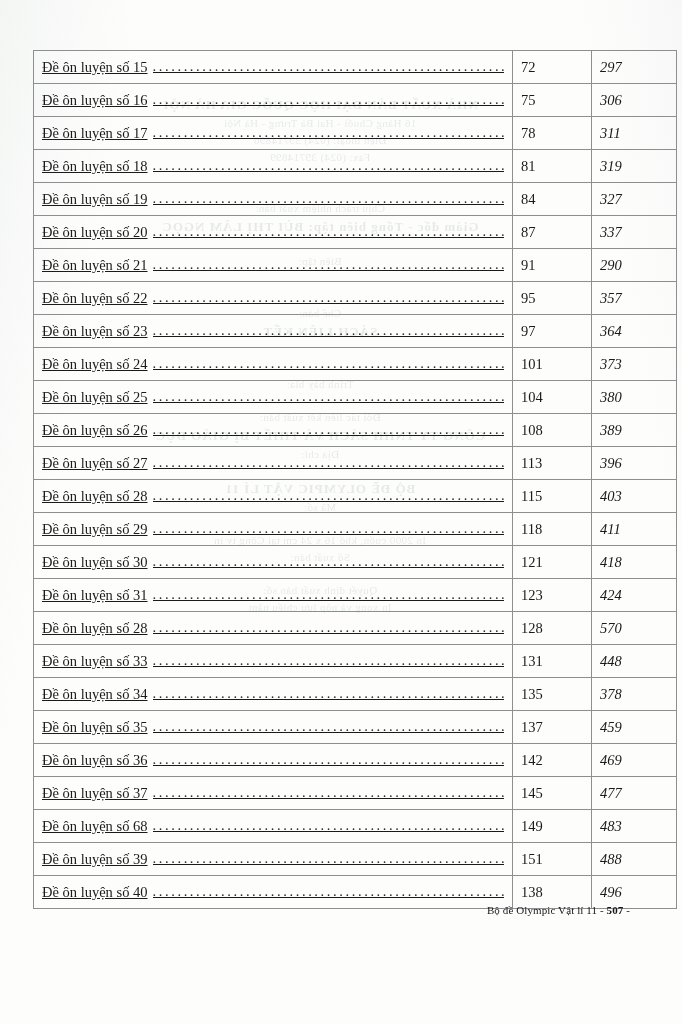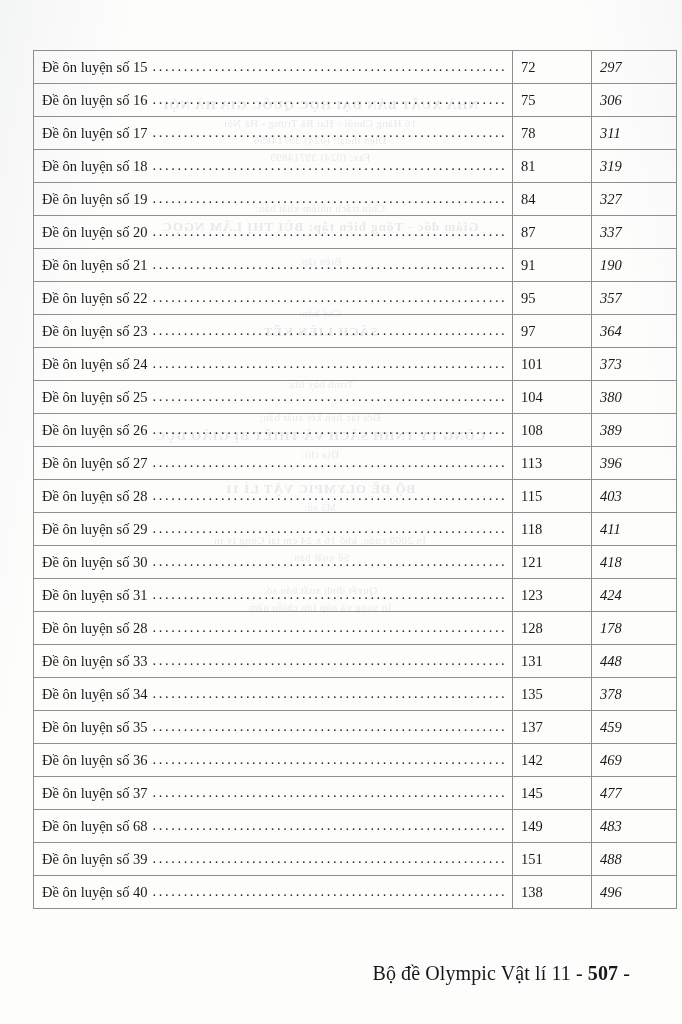--- a/index.html
+++ b/index.html
@@ -72,41 +72,42 @@
   }
   #toc-table td.col-title { width: 462px; }
   #toc-table td.col-a     { width: 62px; margin-top: 20px; }
   #toc-table td.col-b     { width: 68px; font-style: italic; }
 
   
   .row-label {
     display: flex;
     align-items: flex-end;
     width: 100%;
+    text-decoration: underline;
   }
   .row-label .rl-text {
     flex: 0 0 auto;
     padding-right: 5px;
   }
   .row-label .rl-dots {
     flex: 1 1 auto;
     overflow: hidden;
     white-space: nowrap;
     font-size: 14.5px;
     letter-spacing: 2.6px;
     color: #2b2b2b;
     transform: translateY(-1px);
   }
 
   
   #page-footer {
     position: absolute;
     right: 52px;
-    top: 962px;
-    font-size: 20px;
+    top: 904px;
+    font-size: 11px;
     color: #17171c;
     white-space: nowrap;
     letter-spacing: 0.1px;
   }
   #page-footer .pf-num { font-weight: bold; }
 </style>
 </head>
 <body>
 
 <div id="page-surface"></div>
@@ -204,21 +205,21 @@
         <td class="col-b">337</td>
       </tr>
       <tr>
         <td class="col-title">
           <span class="row-label">
             <span class="rl-text">Đề ôn luyện số 21</span>
             <span class="rl-dots">........................................................................................</span>
           </span>
         </td>
         <td class="col-a">91</td>
-        <td class="col-b">190</td>
+        <td class="col-b">290</td>
       </tr>
       <tr>
         <td class="col-title">
           <span class="row-label">
             <span class="rl-text">Đề ôn luyện số 22</span>
             <span class="rl-dots">........................................................................................</span>
           </span>
         </td>
         <td class="col-a">95</td>
         <td class="col-b">357</td>
@@ -314,21 +315,21 @@
         <td class="col-b">424</td>
       </tr>
       <tr>
         <td class="col-title">
           <span class="row-label">
             <span class="rl-text">Đề ôn luyện số 28</span>
             <span class="rl-dots">........................................................................................</span>
           </span>
         </td>
         <td class="col-a">128</td>
-        <td class="col-b">178</td>
+        <td class="col-b">570</td>
       </tr>
       <tr>
         <td class="col-title">
           <span class="row-label">
             <span class="rl-text">Đề ôn luyện số 33</span>
             <span class="rl-dots">........................................................................................</span>
           </span>
         </td>
         <td class="col-a">131</td>
         <td class="col-b">448</td>

